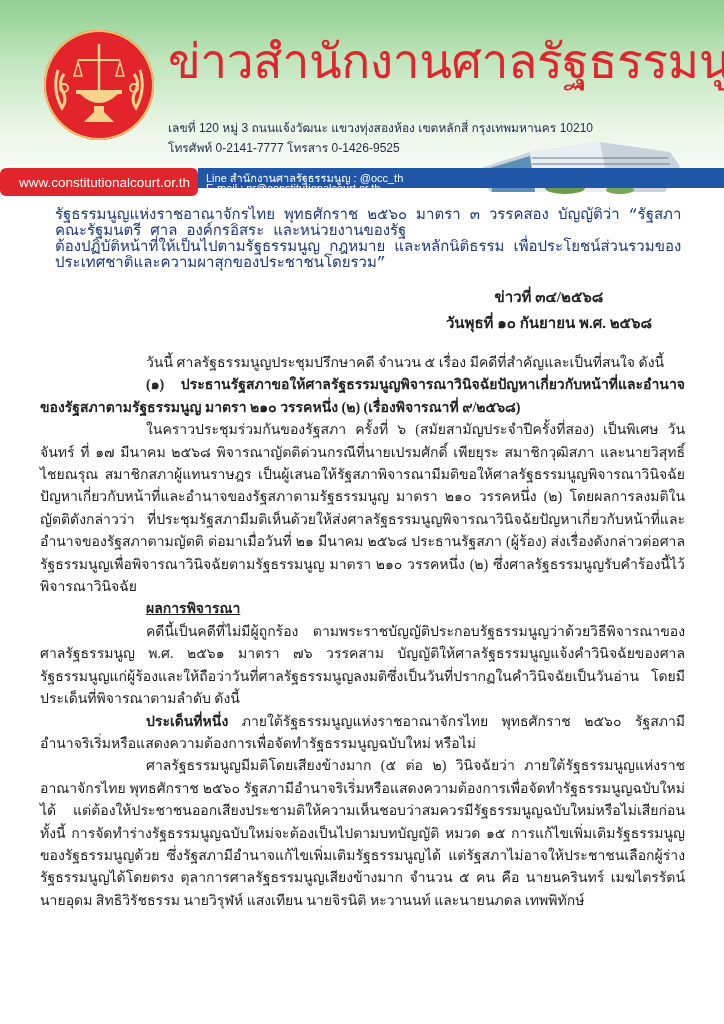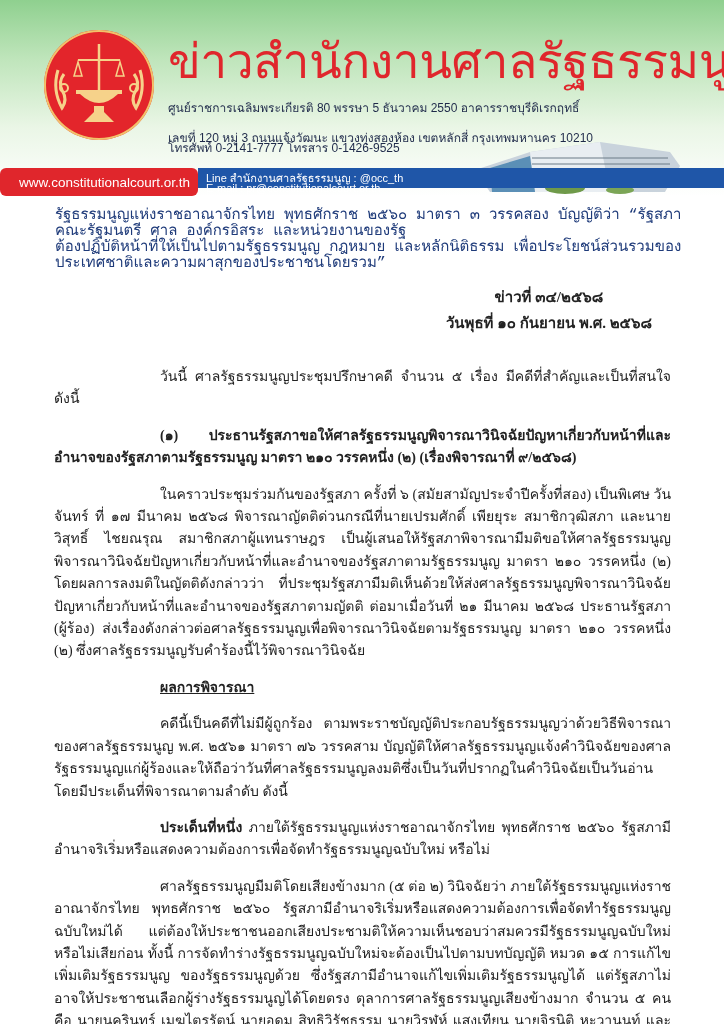--- a/index.html
+++ b/index.html
@@ -26,21 +26,21 @@
     position: absolute; left: 168px; top: 34px;
     font-family: "Liberation Sans", sans-serif;
     font-size: 48px; line-height: 56px; color: #e0262c; font-weight: normal;
     letter-spacing: -0.5px; white-space: nowrap;
   }
   .addr {
     position: absolute; left: 168px; font-size: 12px; color: #1f2a4a;
     font-family: "Liberation Sans", sans-serif; white-space: nowrap;
   }
   .addr.l1 { top: 98px; }
-  .addr.l2 { top: 128px; }
+  .addr.l2 { top: 118px; }
   .addr.l3 { top: 138px; }
   .bar-red {
     position: absolute; left: 0; top: 168px; width: 198px; height: 28px;
     background: #e0262c; color: #fff;
     font-family: "Liberation Sans", sans-serif; font-size: 13.5px;
     display: flex; align-items: center; justify-content: flex-end; padding-right: 8px; box-sizing: border-box; border-radius: 6px;
   }
   .bar-blue {
     position: absolute; left: 198px; top: 168px; width: 526px; height: 20px;
     background: #1f56a8;
@@ -63,21 +63,21 @@
   
   .docnum {
     position: absolute; right: 72px; top: 284px; text-align: center;
     font-family: "Liberation Serif", serif; font-size: 15px; font-weight: bold; line-height: 26px;
   }
   .content {
     position: absolute; left: 40px; top: 352px; width: 645px;
     font-family: "Liberation Serif", serif; font-size: 14px; line-height: 22.4px; color: #222;
     text-align: justify;
   }
-  .content p { margin: 14px; }
+  .content p { margin: 0; }
   .indent { text-indent: 106px; }
   .bold { font-weight: bold; }
   .heading-ul {
     margin: 0; padding-left: 106px; text-decoration: underline; font-weight: bold;
   }
   .issue-label { font-weight: bold; }
 </style>
 </head>
 <body>
 
@@ -97,21 +97,20 @@
       <path d="M40 92 L70 92 L60 82 L50 82 Z" fill="#f6d28a"></path>
 
       <path d="M14 40 Q8 60 18 78 Q24 70 18 60 Q14 52 20 44" fill="none" stroke="#f6d28a" stroke-width="3"></path>
       <path d="M96 40 Q102 60 92 78 Q86 70 92 60 Q96 52 90 44" fill="none" stroke="#f6d28a" stroke-width="3"></path>
       <circle cx="20" cy="58" r="4" fill="none" stroke="#f6d28a" stroke-width="2"></circle>
       <circle cx="90" cy="58" r="4" fill="none" stroke="#f6d28a" stroke-width="2"></circle>
     </svg>
   </div>
 
   <div class="title">ข่าวสำนักงานศาลรัฐธรรมนูญ</div>
-  <div class="addr l1">ศูนย์ราชการเฉลิมพระเกียรติ 80 พรรษา 5 ธันวาคม 2550 อาคารราชบุรีดิเรกฤทธิ์</div>
   <div class="addr l2">เลขที่ 120 หมู่ 3 ถนนแจ้งวัฒนะ แขวงทุ่งสองห้อง เขตหลักสี่ กรุงเทพมหานคร 10210</div>
   <div class="addr l3">โทรศัพท์ 0-2141-7777  โทรสาร 0-1426-9525</div>
 
   <svg class="building" viewBox="0 0 215 72">
     <polygon points="5,48 60,30 130,20 200,30 210,44 195,70 20,70" fill="#c9d3dc"></polygon>
     <polygon points="60,30 130,20 140,70 65,70" fill="#e9eef2"></polygon>
     <polygon points="20,46 60,34 65,70 22,70" fill="#5b8fb6"></polygon>
     <g stroke="#6b7a87" stroke-width="1">
       <line x1="62" y1="36" x2="198" y2="36"></line>
       <line x1="62" y1="42" x2="200" y2="42"></line>

